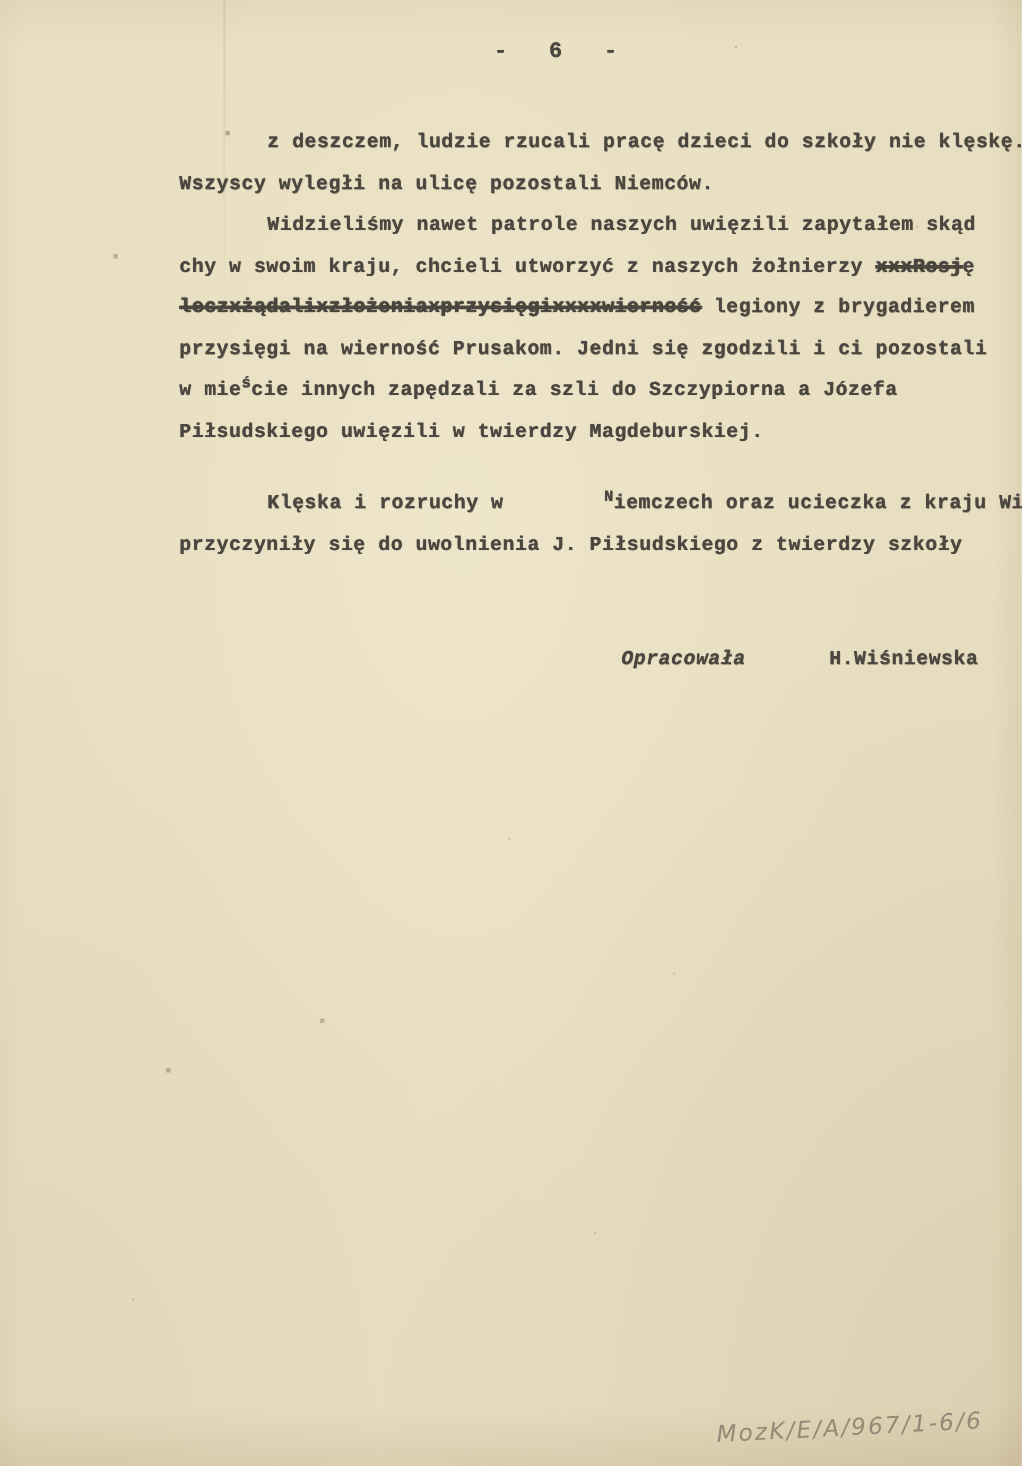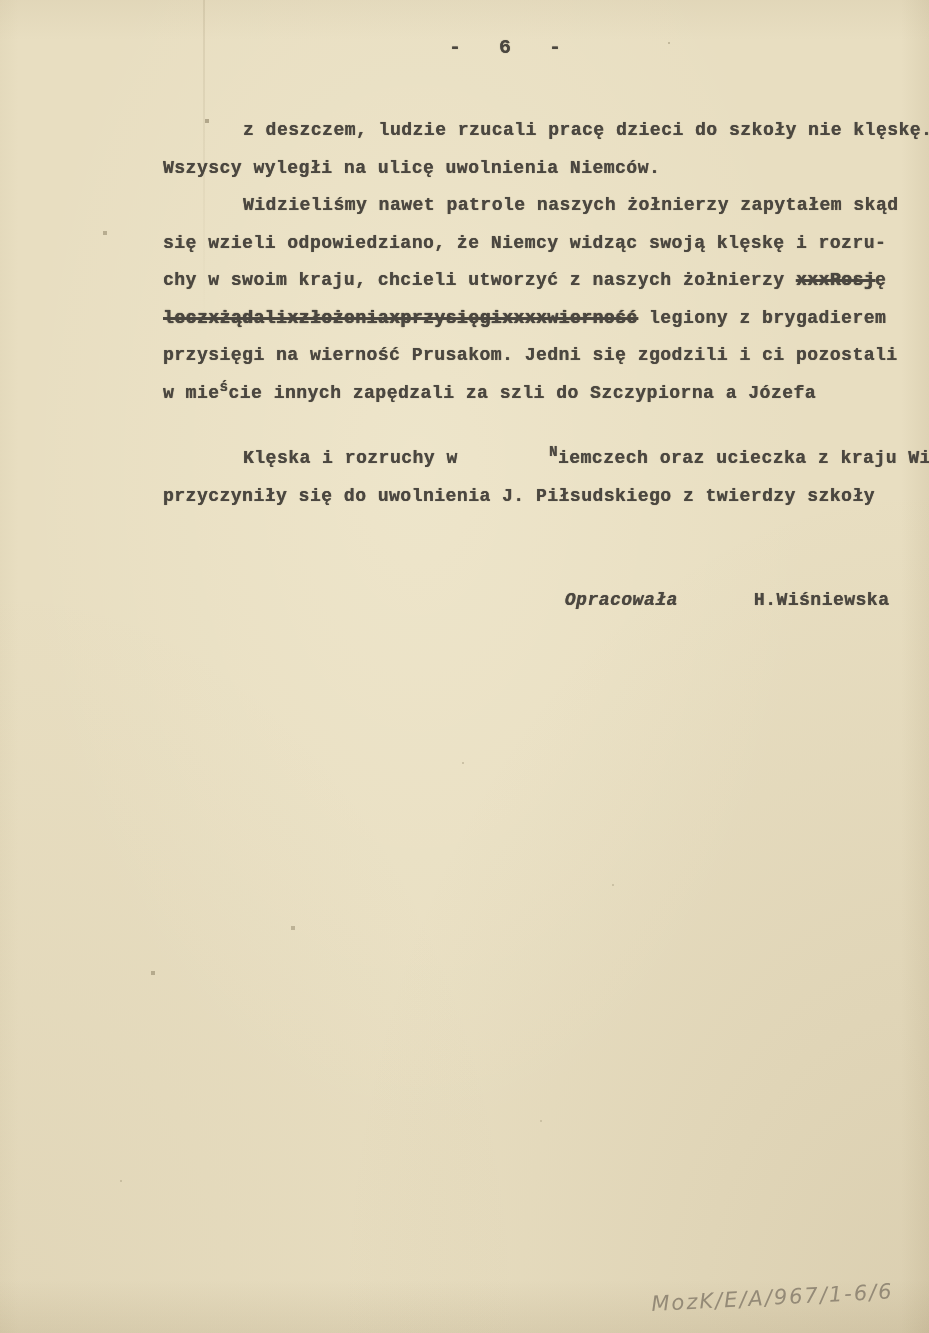--- a/index.html
+++ b/index.html
@@ -92,29 +92,29 @@
 <div class="paper">
   <div class="crease"></div>
   <div class="specks"></div>
 
   <div class="page-number">- 6 -</div>
 
   <div class="doc-body" id="doc-body">
 
     <div class="para">
         <div class="line"><span>z deszczem, ludzie rzucali pracę dzieci do szkoły nie klęskę.</span></div>
-        <div class="line"><span>Wszyscy wyległi na ulicę uwolnienia Niemców.</span></div>
+        <div class="line"><span>Wszyscy wyległi na ulicę pozostali Niemców.</span></div>
       </div>
       <div class="para">
-        <div class="line"><span>Widzieliśmy nawet patrole naszych żołnierzy zapytałem skąd</span></div>
-        <div class="line"><span>się wzieli odpowiedziano, że Niemcy widząc swoją klęskę i rozru-</span></div>
+        <div class="line"><span>Widzieliśmy nawet patrole naszych uwięzili zapytałem skąd</span></div>
         <div class="line"><span>chy w swoim kraju, chcieli utworzyć z naszych żołnierzy </span><span class="seg-strike">xxxRosj</span><span>ę</span></div>
         <div class="line"><span class="seg-strike">leczxżądalixzłożeniaxprzysięgixxxxwierność</span><span> legiony z brygadierem</span></div>
         <div class="line"><span>przysięgi na wierność Prusakom. Jedni się zgodzili i ci pozostali</span></div>
         <div class="line"><span>w mie</span><span class="seg-sup">ś</span><span>cie innych zapędzali za szli do Szczypiorna a Józefa</span></div>
+        <div class="line"><span>Piłsudskiego uwięzili w twierdzy Magdeburskiej.</span></div>
       </div>
       <div class="para gap-before">
         <div class="line"><span>Klęska i rozruchy w </span><span class="seg-sup">N</span><span>iemczech oraz ucieczka z kraju Wilhelma</span></div>
         <div class="line"><span>przyczyniły się do uwolnienia J. Piłsudskiego z twierdzy szkoły</span></div>
       </div>
       <div class="signature">
       <span class="role">Opracowała</span><span class="name">H.Wiśniewska</span>
     </div>
   </div>
 

